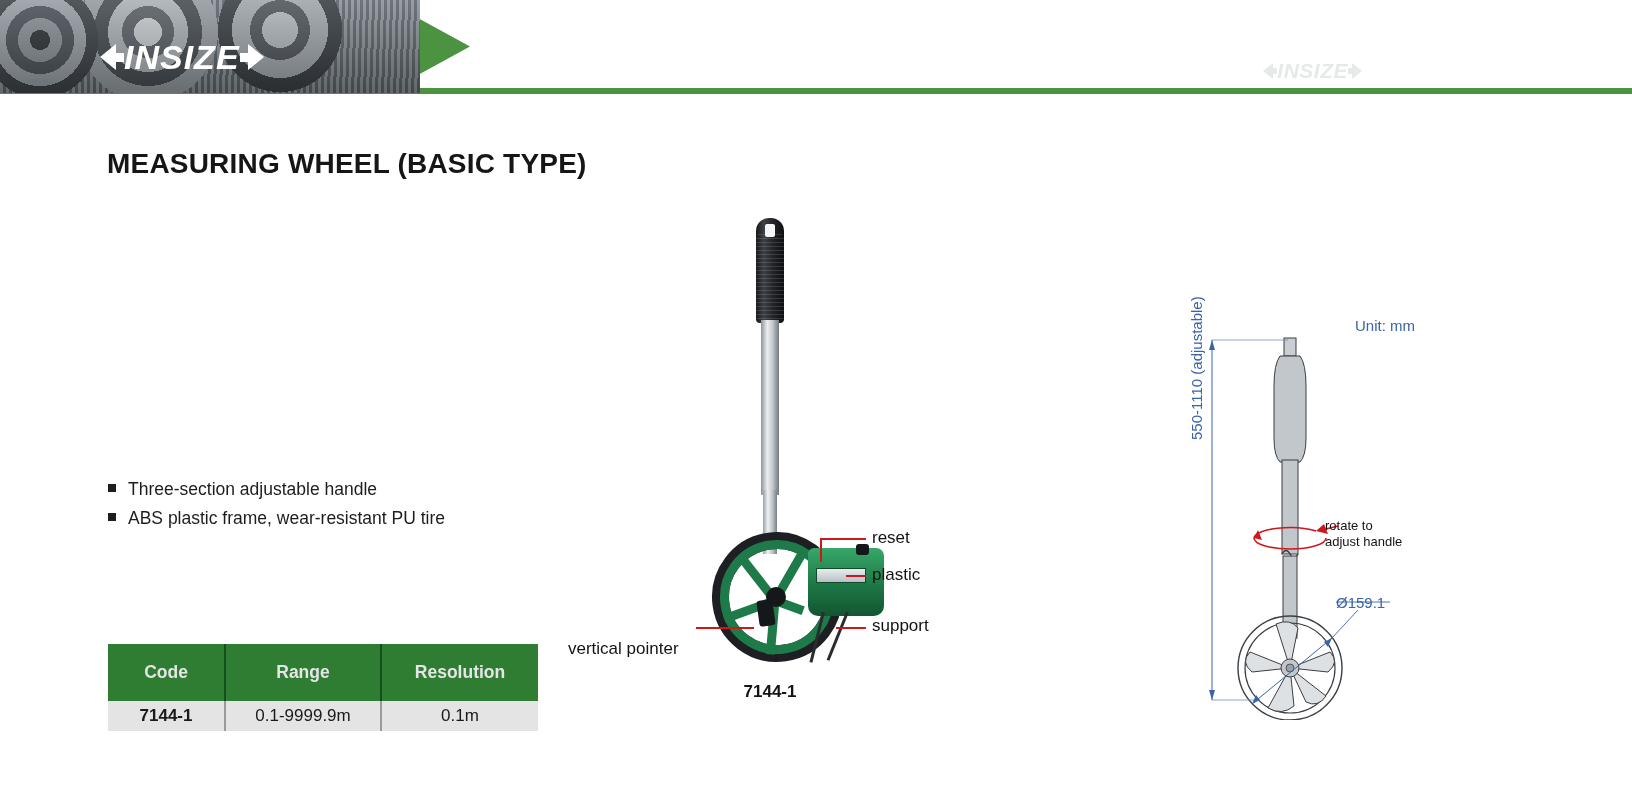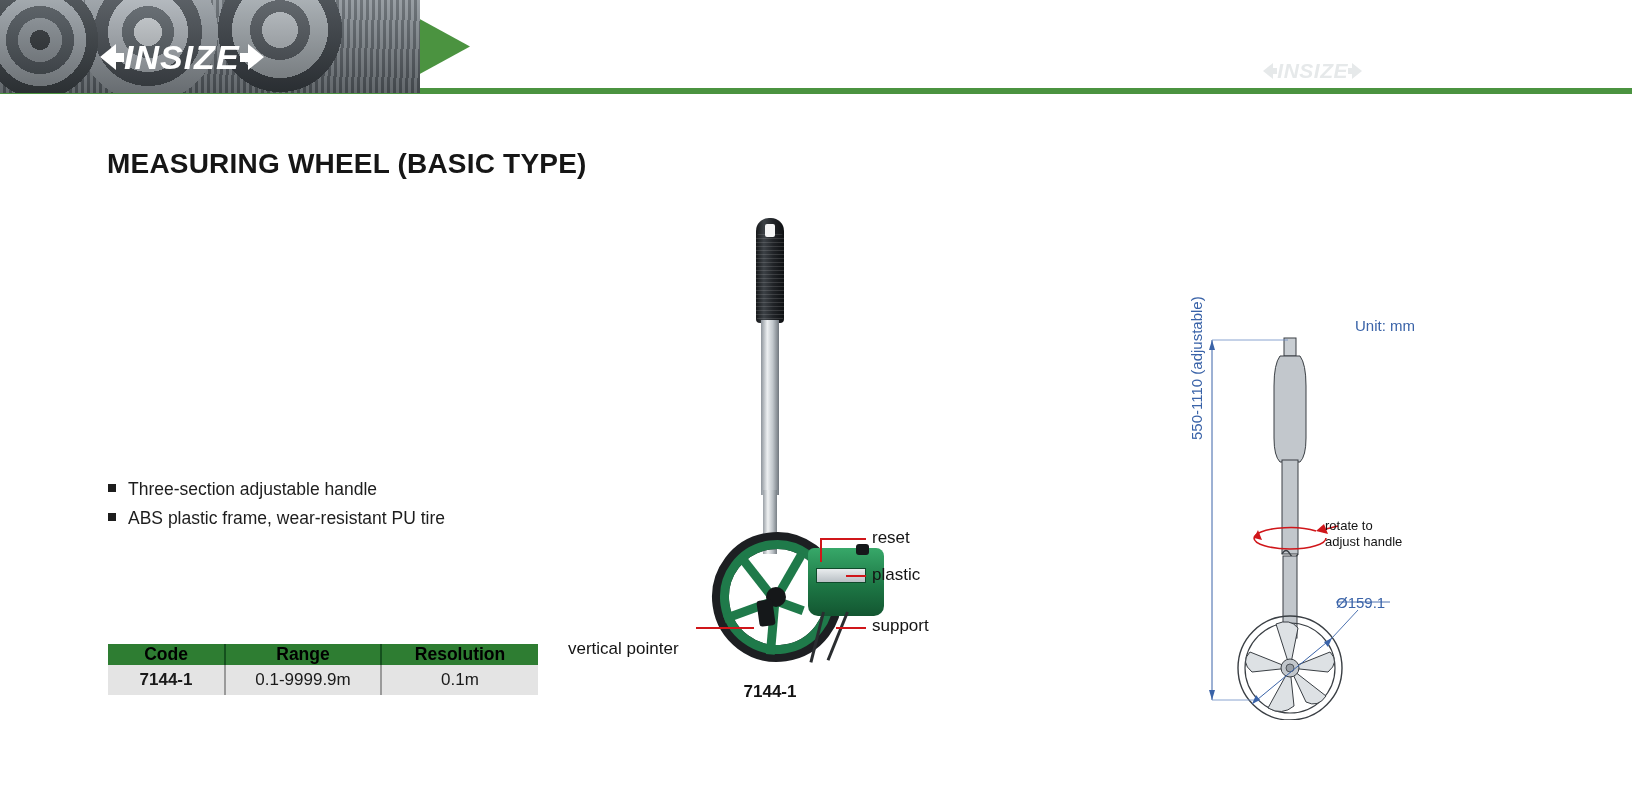--- a/index.html
+++ b/index.html
@@ -143,24 +143,24 @@
 
   
   .spec-table {
     position: absolute;
     left: 108px; top: 644px;
     border-collapse: collapse;
     font-size: 17px;
   }
   .spec-table th {
     background: #2e7d32;
-    color: #000000;
+    color: #e5e5e5;
     font-weight: bold;
     font-size: 17.5px;
-    padding: 0 10px;
+    padding: 18px 10px;
     border-right: 2px solid #14501d;
     text-align: center;
     white-space: nowrap;
   }
   .spec-table th:last-child { border-right: none; margin-left: 28px; }
   .spec-table td {
     background: #e4e4e4;
     color: #1a1a1a;
     padding: 5px 10px;
     border-right: 2px solid #9a9a9a;

